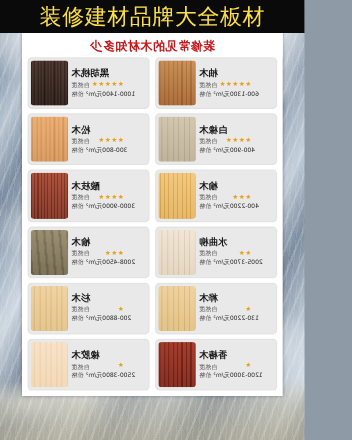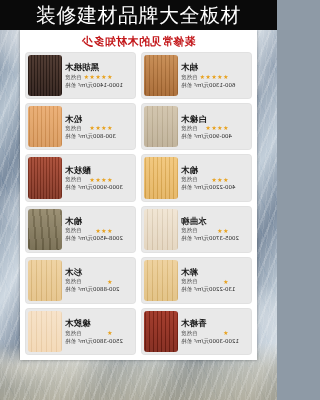--- a/index.html
+++ b/index.html
@@ -39,21 +39,21 @@
   }
 
   
   #title-banner{
     position:absolute;left:0;top:0;width:100%;height:30px;
     background:#0a0a0a;
     display:flex;align-items:center;justify-content:center;
     z-index:9;
   }
   #title-banner .t{
-    color:#ffffff;font-size:20px;line-height:1;letter-spacing:.5px;
+    color:#fde047;font-size:20px;line-height:1;letter-spacing:.5px;
     white-space:nowrap;font-family:"DejaVu Sans","Liberation Sans",sans-serif;
   }
 
   
   #sheet-wrap{
     position:absolute;left:20px;top:30px;width:237px;height:330px;
     transform:scaleX(-1);
     z-index:5;
   }
   #sheet{

